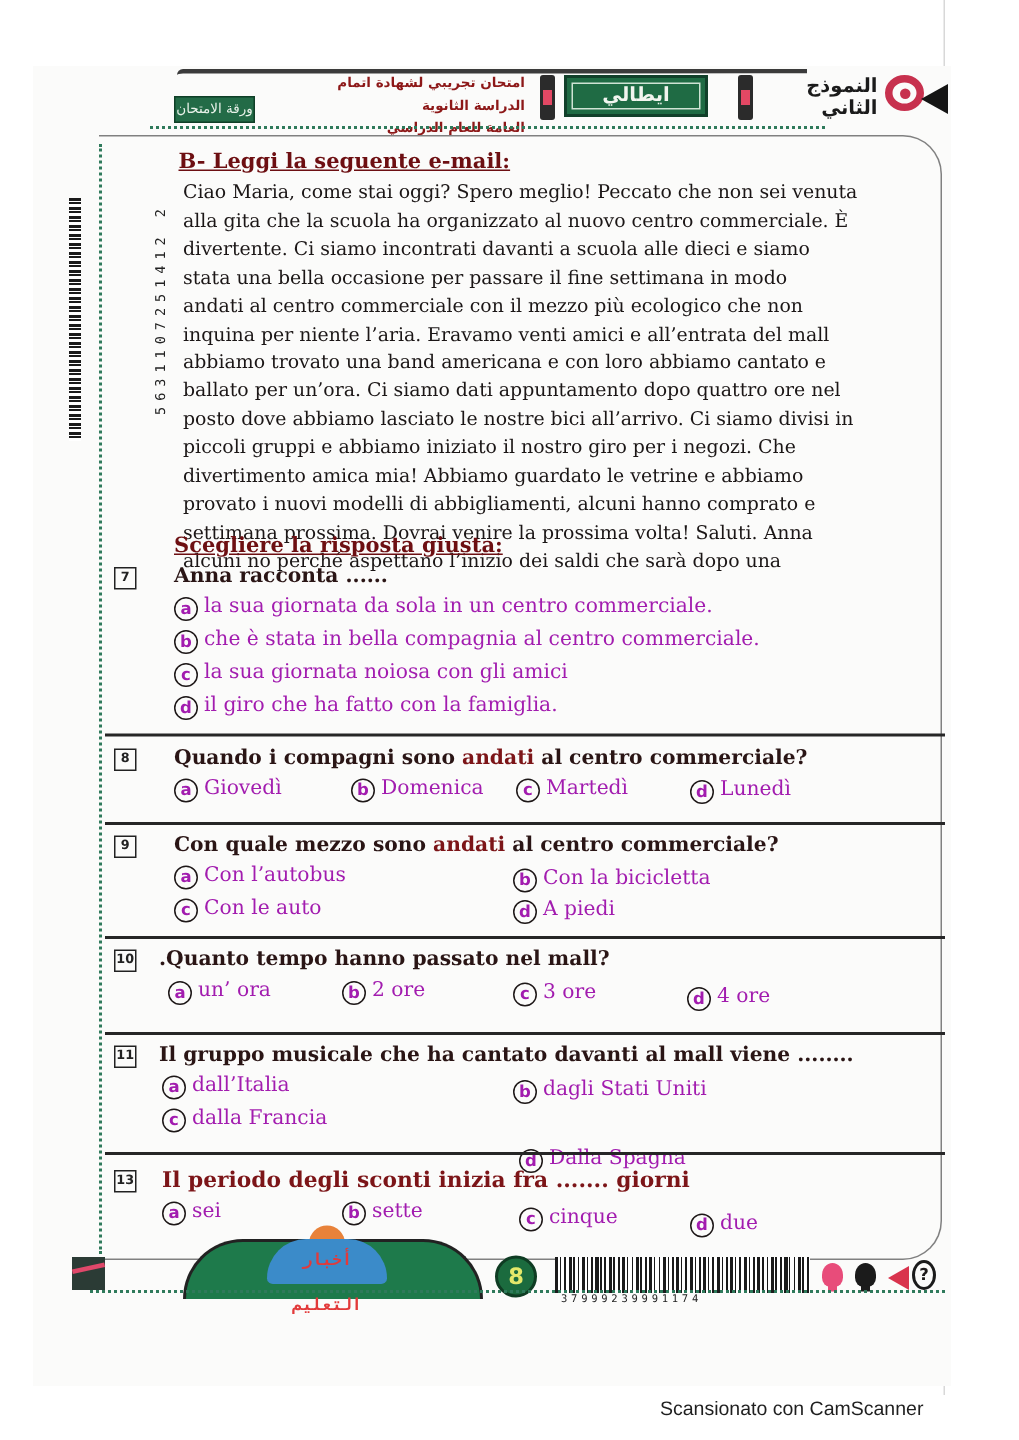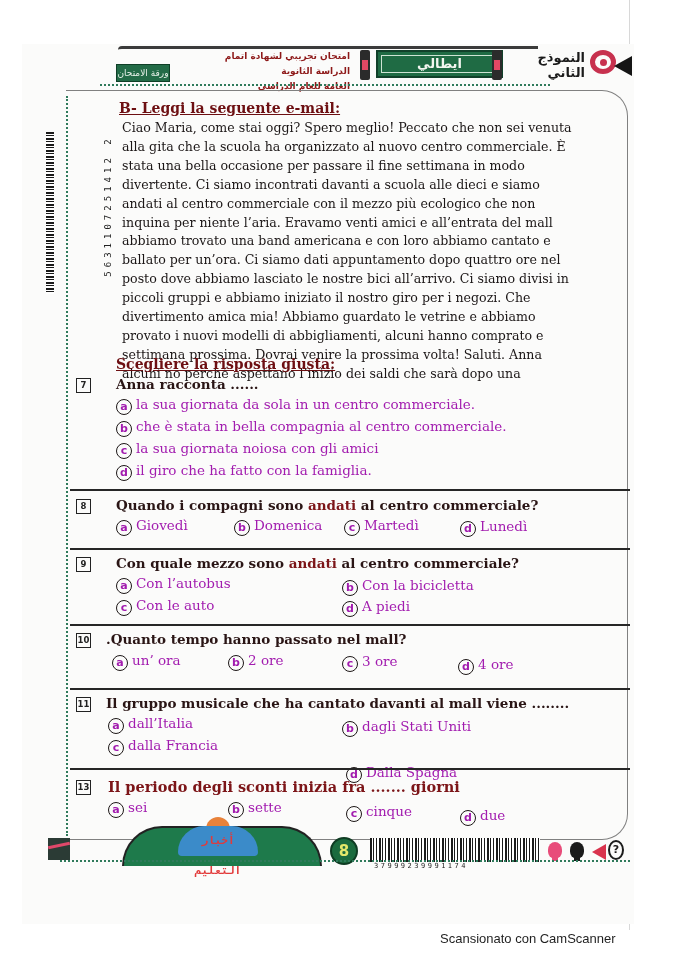--- a/index.html
+++ b/index.html
@@ -33,21 +33,21 @@
     .connector {
       position: absolute; top: 50px; width: 10px; height: 30px;
       background: #2b2b2b; border-radius: 2px;
     }
     .connector::before {
       content: ""; position: absolute; left: 2px; top: 10px; width: 6px; height: 10px; background: #e34864;
     }
     .connector.left { left: 360px; }
     .connector.right { left: 492px; }
     .subject-box {
-      position: absolute; left: 376px; top: 50px; width: 127px; height: 28px;
+      position: absolute; left: 376px; top: 50px; width: 96px; height: 28px;
       background: #1f6b44; border: 2px solid #11402a; box-shadow: inset 0 0 0 3px #1f6b44, inset 0 0 0 4px #cfe3d4;
       color: #f2f5ef; font-family: "DejaVu Sans", sans-serif; font-weight: bold; font-size: 13px;
       text-align: center; line-height: 24px; direction: rtl;
     }
     .model-label {
       position: absolute; left: 505px; top: 50px; width: 80px;
       font-family: "DejaVu Sans", sans-serif; font-weight: bold; font-size: 13px;
       color: #1b1b1b; direction: rtl; text-align: right;
     }
     .model-logo {
@@ -209,22 +209,22 @@
 <div class="side-barcode"></div>
 <div class="side-barcode-digits">5631107251412 2</div>
 <div class="side-dotline"></div>
 
 <div class="frame"></div>
 
 <div class="passage-heading">B- Leggi la seguente e-mail:</div>
 <div class="passage">
   <div>Ciao Maria, come stai oggi? Spero meglio! Peccato che non sei venuta</div>
   <div>alla gita che la scuola ha organizzato al nuovo centro commerciale. È</div>
+  <div>divertente. Ci siamo incontrati davanti a scuola alle dieci e siamo</div>
   <div>stata una bella occasione per passare il fine settimana in modo</div>
-  <div>divertente. Ci siamo incontrati davanti a scuola alle dieci e siamo</div>
   <div>andati al centro commerciale con il mezzo più ecologico che non</div>
   <div>inquina per niente l’aria. Eravamo venti amici e all’entrata del mall</div>
   <div>abbiamo trovato una band americana e con loro abbiamo cantato e</div>
   <div>ballato per un’ora. Ci siamo dati appuntamento dopo quattro ore nel</div>
   <div>posto dove abbiamo lasciato le nostre bici all’arrivo. Ci siamo divisi in</div>
   <div>piccoli gruppi e abbiamo iniziato il nostro giro per i negozi. Che</div>
   <div>divertimento amica mia! Abbiamo guardato le vetrine e abbiamo</div>
   <div>provato i nuovi modelli di abbigliamenti, alcuni hanno comprato e</div>
   <div>settimana prossima. Dovrai venire la prossima volta! Saluti. Anna</div>
   <div>alcuni no perché aspettano l’inizio dei saldi che sarà dopo una</div>

